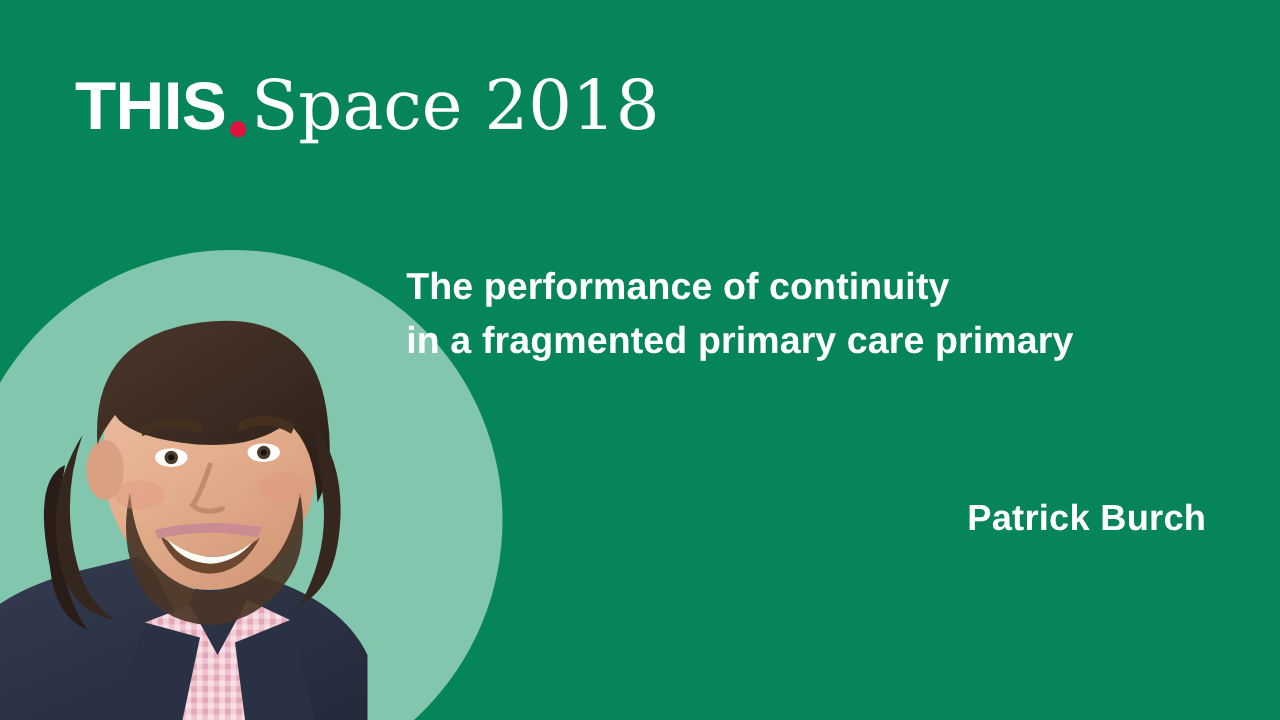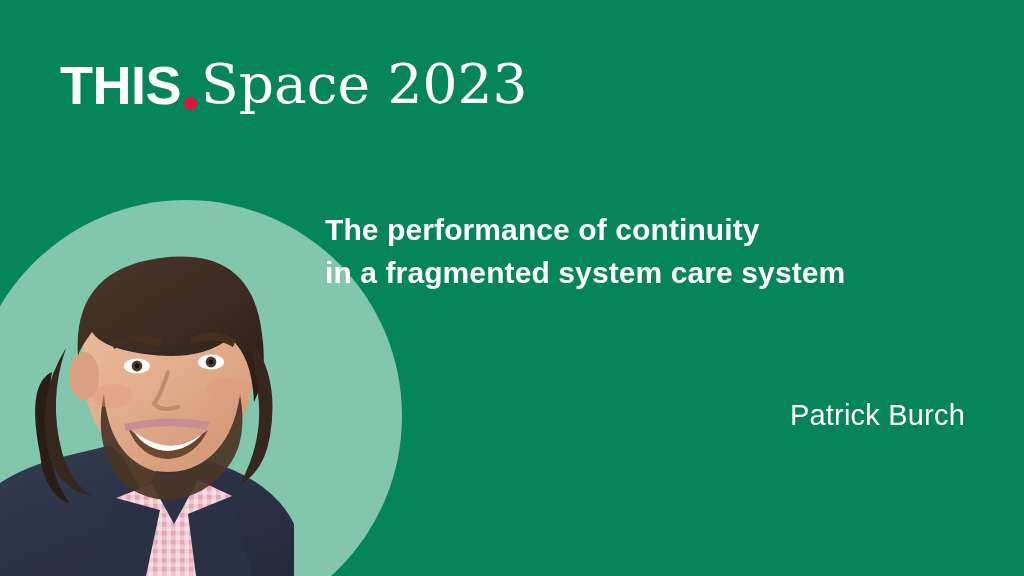--- a/index.html
+++ b/index.html
@@ -98,21 +98,21 @@
   .headline .hl-line { display: block; }
 
   
   .speaker {
     position: absolute;
     right: 59px;
     top: 394px;
     width: 640px;
     text-align: right;
     color: #ffffff;
-    font-weight: normal;
+    font-weight: bold;
     font-size: 29px;
     line-height: 1.48;
     letter-spacing: 0.2px;
   }
   .speaker .sp-line { display: block; }
 </style>
 </head>
 <body>
 
 <div class="slide">
@@ -188,25 +188,25 @@
 
         <ellipse cx="112" cy="216" rx="20" ry="12" fill="#E19A7E" opacity="0.45"></ellipse>
         <ellipse cx="226" cy="210" rx="20" ry="12" fill="#E19A7E" opacity="0.45"></ellipse>
       </g>
     </svg>
   </div>
 
   <div class="logo">
     <span class="logo-this">THIS</span>
     <span class="logo-dot"></span>
-    <span class="logo-space">Space 2023</span>
+    <span class="logo-space">Space 2018</span>
   </div>
 
   <h1 class="headline">
     <span class="hl-line">The performance of continuity</span>
-    <span class="hl-line">in a fragmented system care system</span>
+    <span class="hl-line">in a fragmented primary care primary</span>
   </h1>
 
   <div class="speaker">
     <span class="sp-line">Patrick Burch</span>
   </div>
 
 </div>
 
 </body></html>

